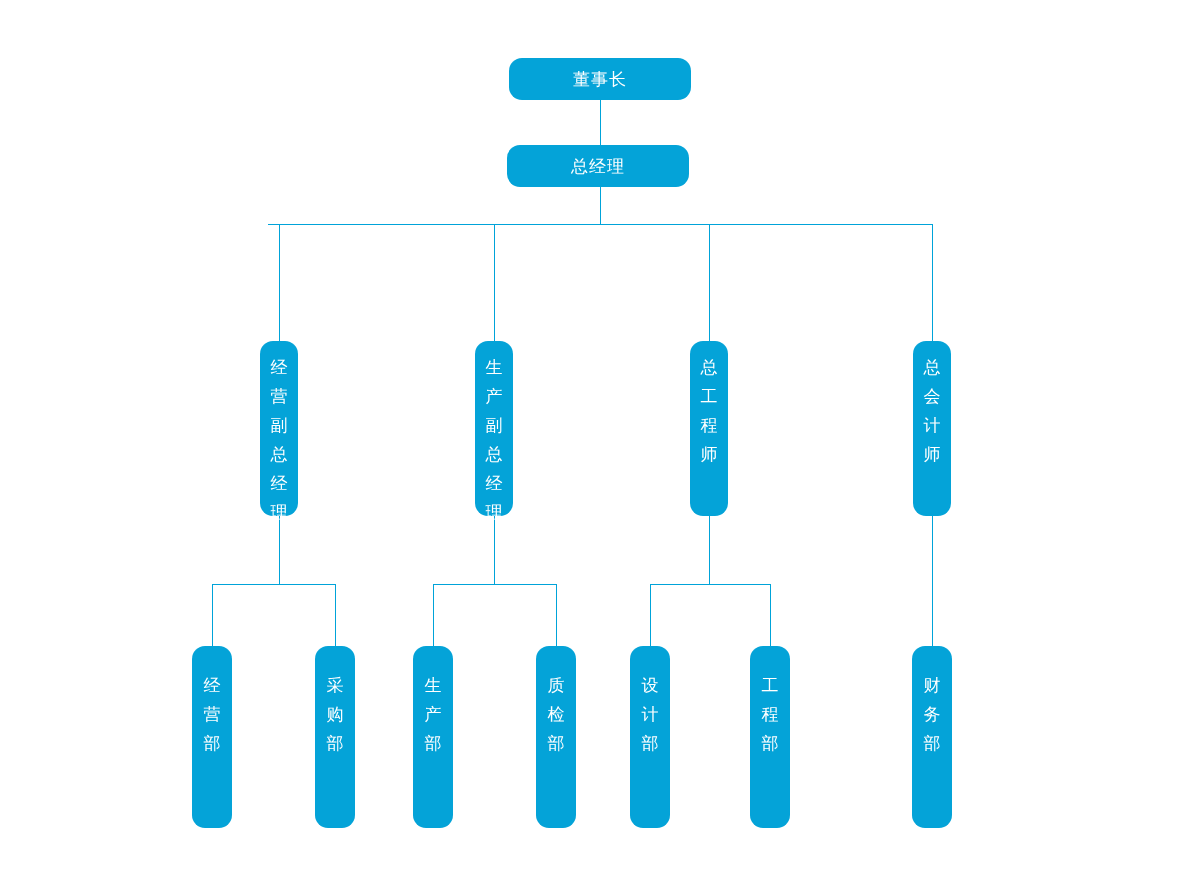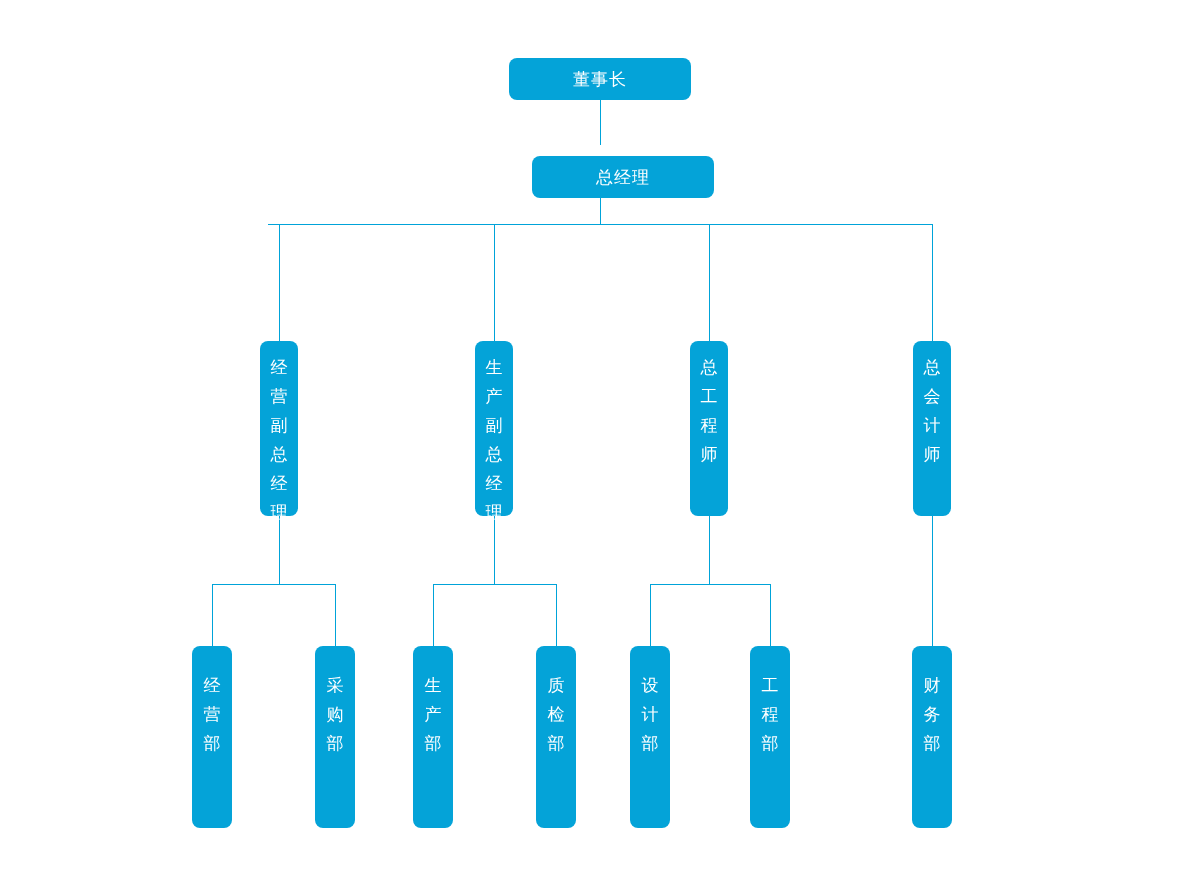--- a/index.html
+++ b/index.html
@@ -23,21 +23,21 @@
     position: absolute;
     background: #00A3D9;
   }
   .conn-v { width: 1px; }
   .conn-h { height: 1px; }
 
   
   .node {
     position: absolute;
     background: #04A3D8;
-    border-radius: 8px;
+    border-radius: 13px;
     color: #ffffff;
     box-sizing: border-box;
   }
   .node-h {
     display: flex;
     align-items: center;
     justify-content: center;
     font-size: 17px;
     letter-spacing: 1px;
     line-height: 1;
@@ -87,21 +87,21 @@
   <div class="conn-h" style="left:650px; top:584px; width:121px;"></div>
   <div class="conn-v" style="left:650px; top:584px; height:62px;"></div>
   <div class="conn-v" style="left:770px; top:584px; height:62px;"></div>
 
   <div class="conn-v" style="left:932px; top:516px; height:130px;"></div>
 
   <div class="node node-h" style="left:509px; top:58px; width:182px; height:42px;">
     <span>董事长</span>
   </div>
 
-  <div class="node node-h" style="left:532px; top:145px; width:182px; height:42px;margin-top:11px;">
+  <div class="node node-h" style="left:507px; top:145px; width:182px; height:42px;">
     <span>总经理</span>
   </div>
 
   <div class="node node-v" style="left:260px; top:341px; width:38px; height:175px;">
       <span class="vchar">经</span>
       <span class="vchar">营</span>
       <span class="vchar">副</span>
       <span class="vchar">总</span>
       <span class="vchar">经</span>
       <span class="vchar">理</span>

